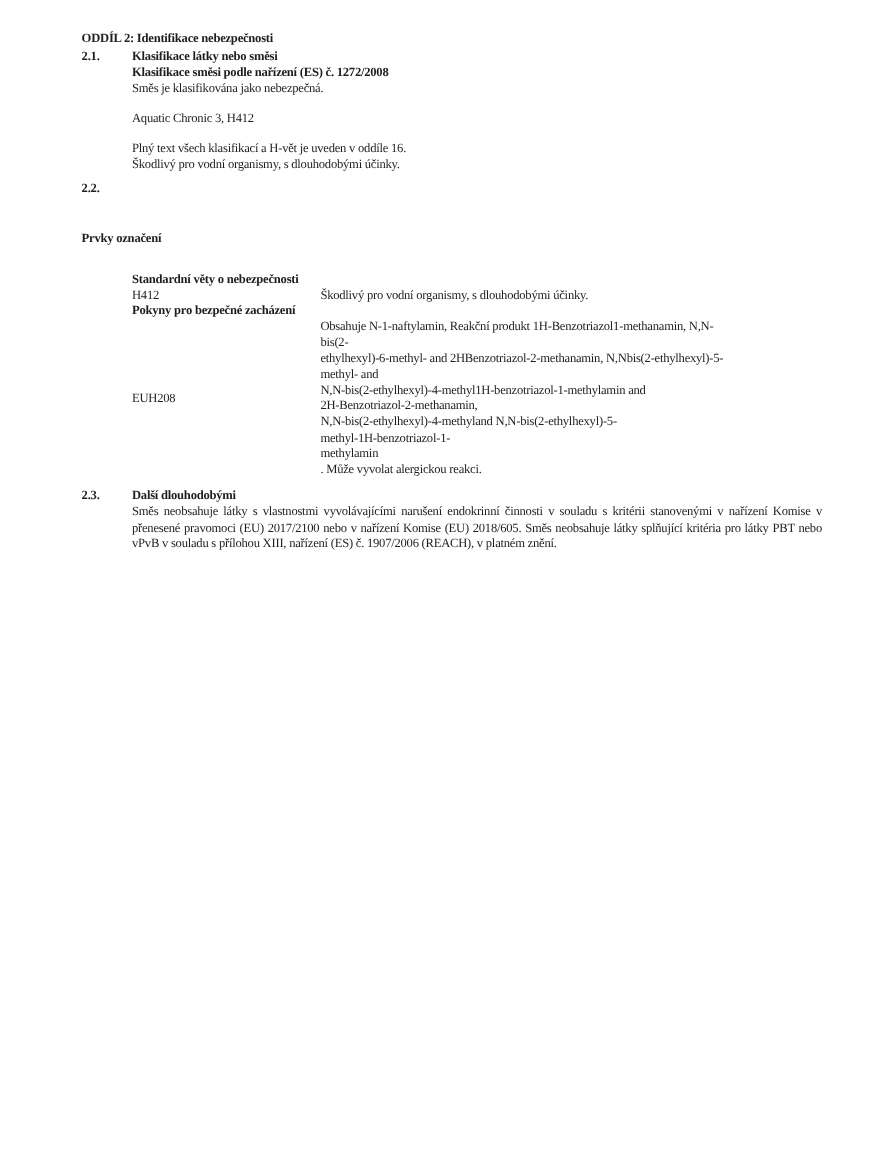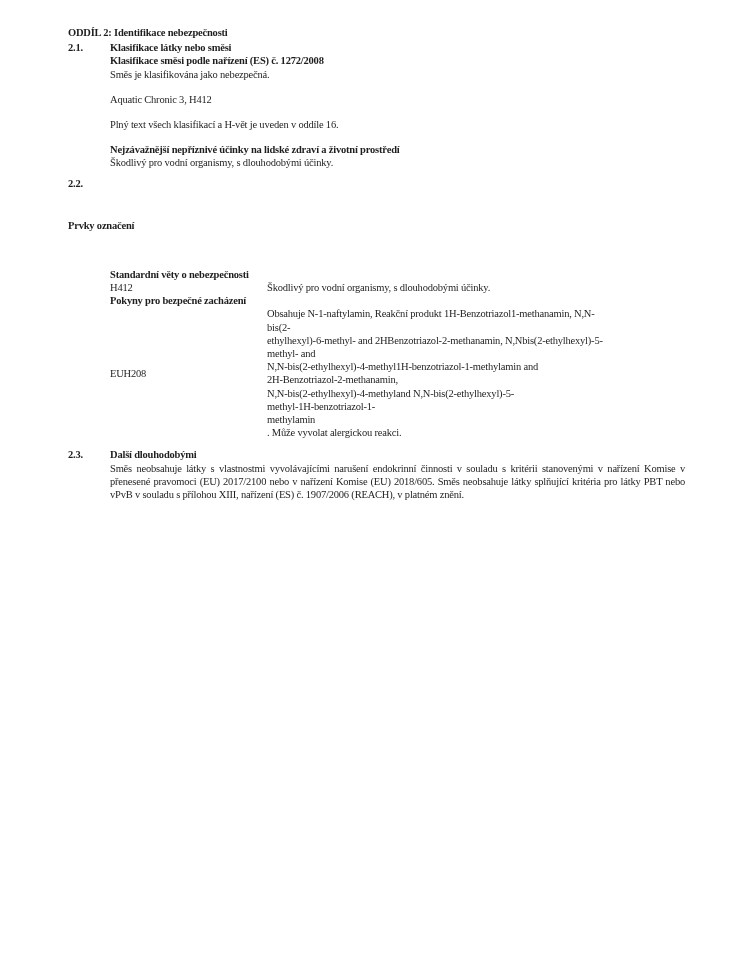--- a/index.html
+++ b/index.html
@@ -15,21 +15,21 @@
     overflow: hidden;
   }
   .doc { padding: 26px 55px 0 68px; }
   .bold { font-weight: bold; }
   .row { display: flex; align-items: flex-start; }
   .num { width: 42px; flex: 0 0 42px; }
   .content { flex: 1; min-width: 0; }
   .s21 { margin-top: 2px; }
   .gap1 { margin-top: 12px; }
   .s22head { margin-top: 7px; flex-direction: column; }
-  .s22body { margin-top: 36px; padding-left: 42px; }
+  .s22body { margin-top: 20px; padding-left: 42px; }
   .coderow { display: flex; align-items: center; }
   .code { width: 157px; flex: 0 0 157px; }
   .codetext { flex: 1; }
   .pre { white-space: pre; }
   .s23 { margin-top: 9px; justify-content: center; }
   .justify { text-align: justify; }
 </style>
 </head>
 <body style="background: rgb(255, 255, 255); color: rgb(30, 30, 30);">
 
@@ -38,21 +38,20 @@
   <div class="bold">ODDÍL 2: Identifikace nebezpečnosti</div>
 
   <div class="row s21">
     <div class="num bold">2.1.</div>
     <div class="content">
       <div class="bold">Klasifikace látky nebo směsi</div>
       <div class="bold">Klasifikace směsi podle nařízení (ES) č. 1272/2008</div>
       <div>Směs je klasifikována jako nebezpečná.</div>
       <div class="gap1">Aquatic Chronic 3, H412</div>
       <div class="gap1">Plný text všech klasifikací a H-vět je uveden v oddíle 16.</div>
-      <div class="bold gap1">Nejzávažnější nepříznivé účinky na lidské zdraví a životní prostředí</div>
       <div>Škodlivý pro vodní organismy, s dlouhodobými účinky.</div>
     </div>
   </div>
 
   <div class="row s22head">
     <div class="num bold">2.2.</div>
     <div class="content bold">Prvky označení</div>
   </div>
 
   <div class="s22body">

